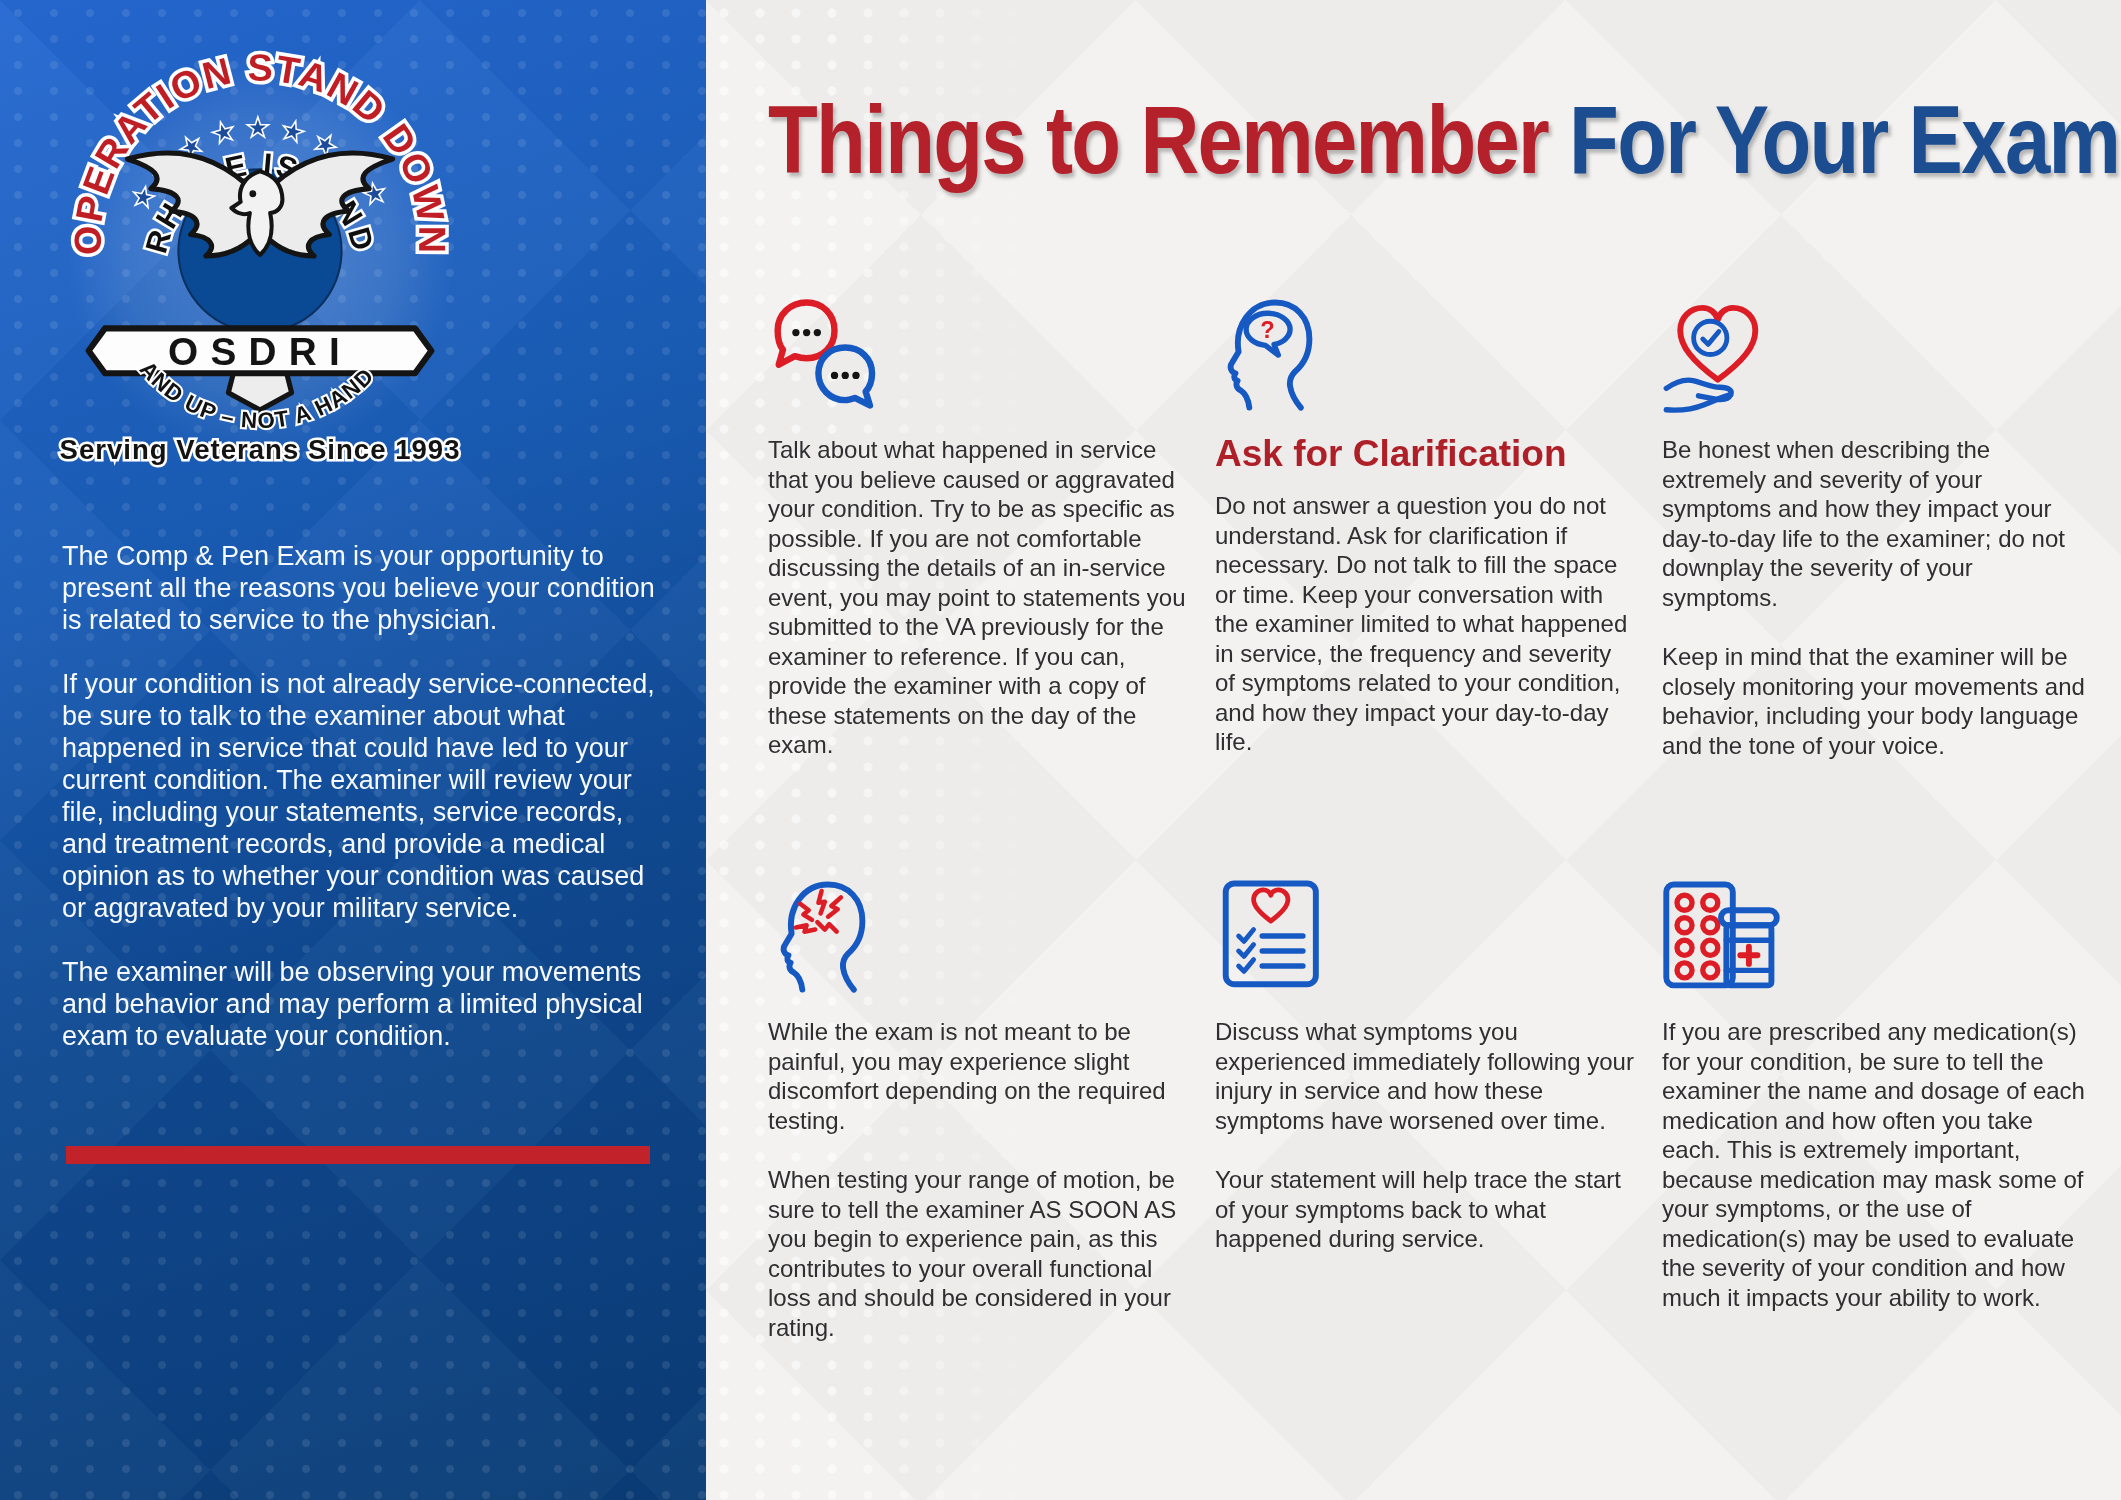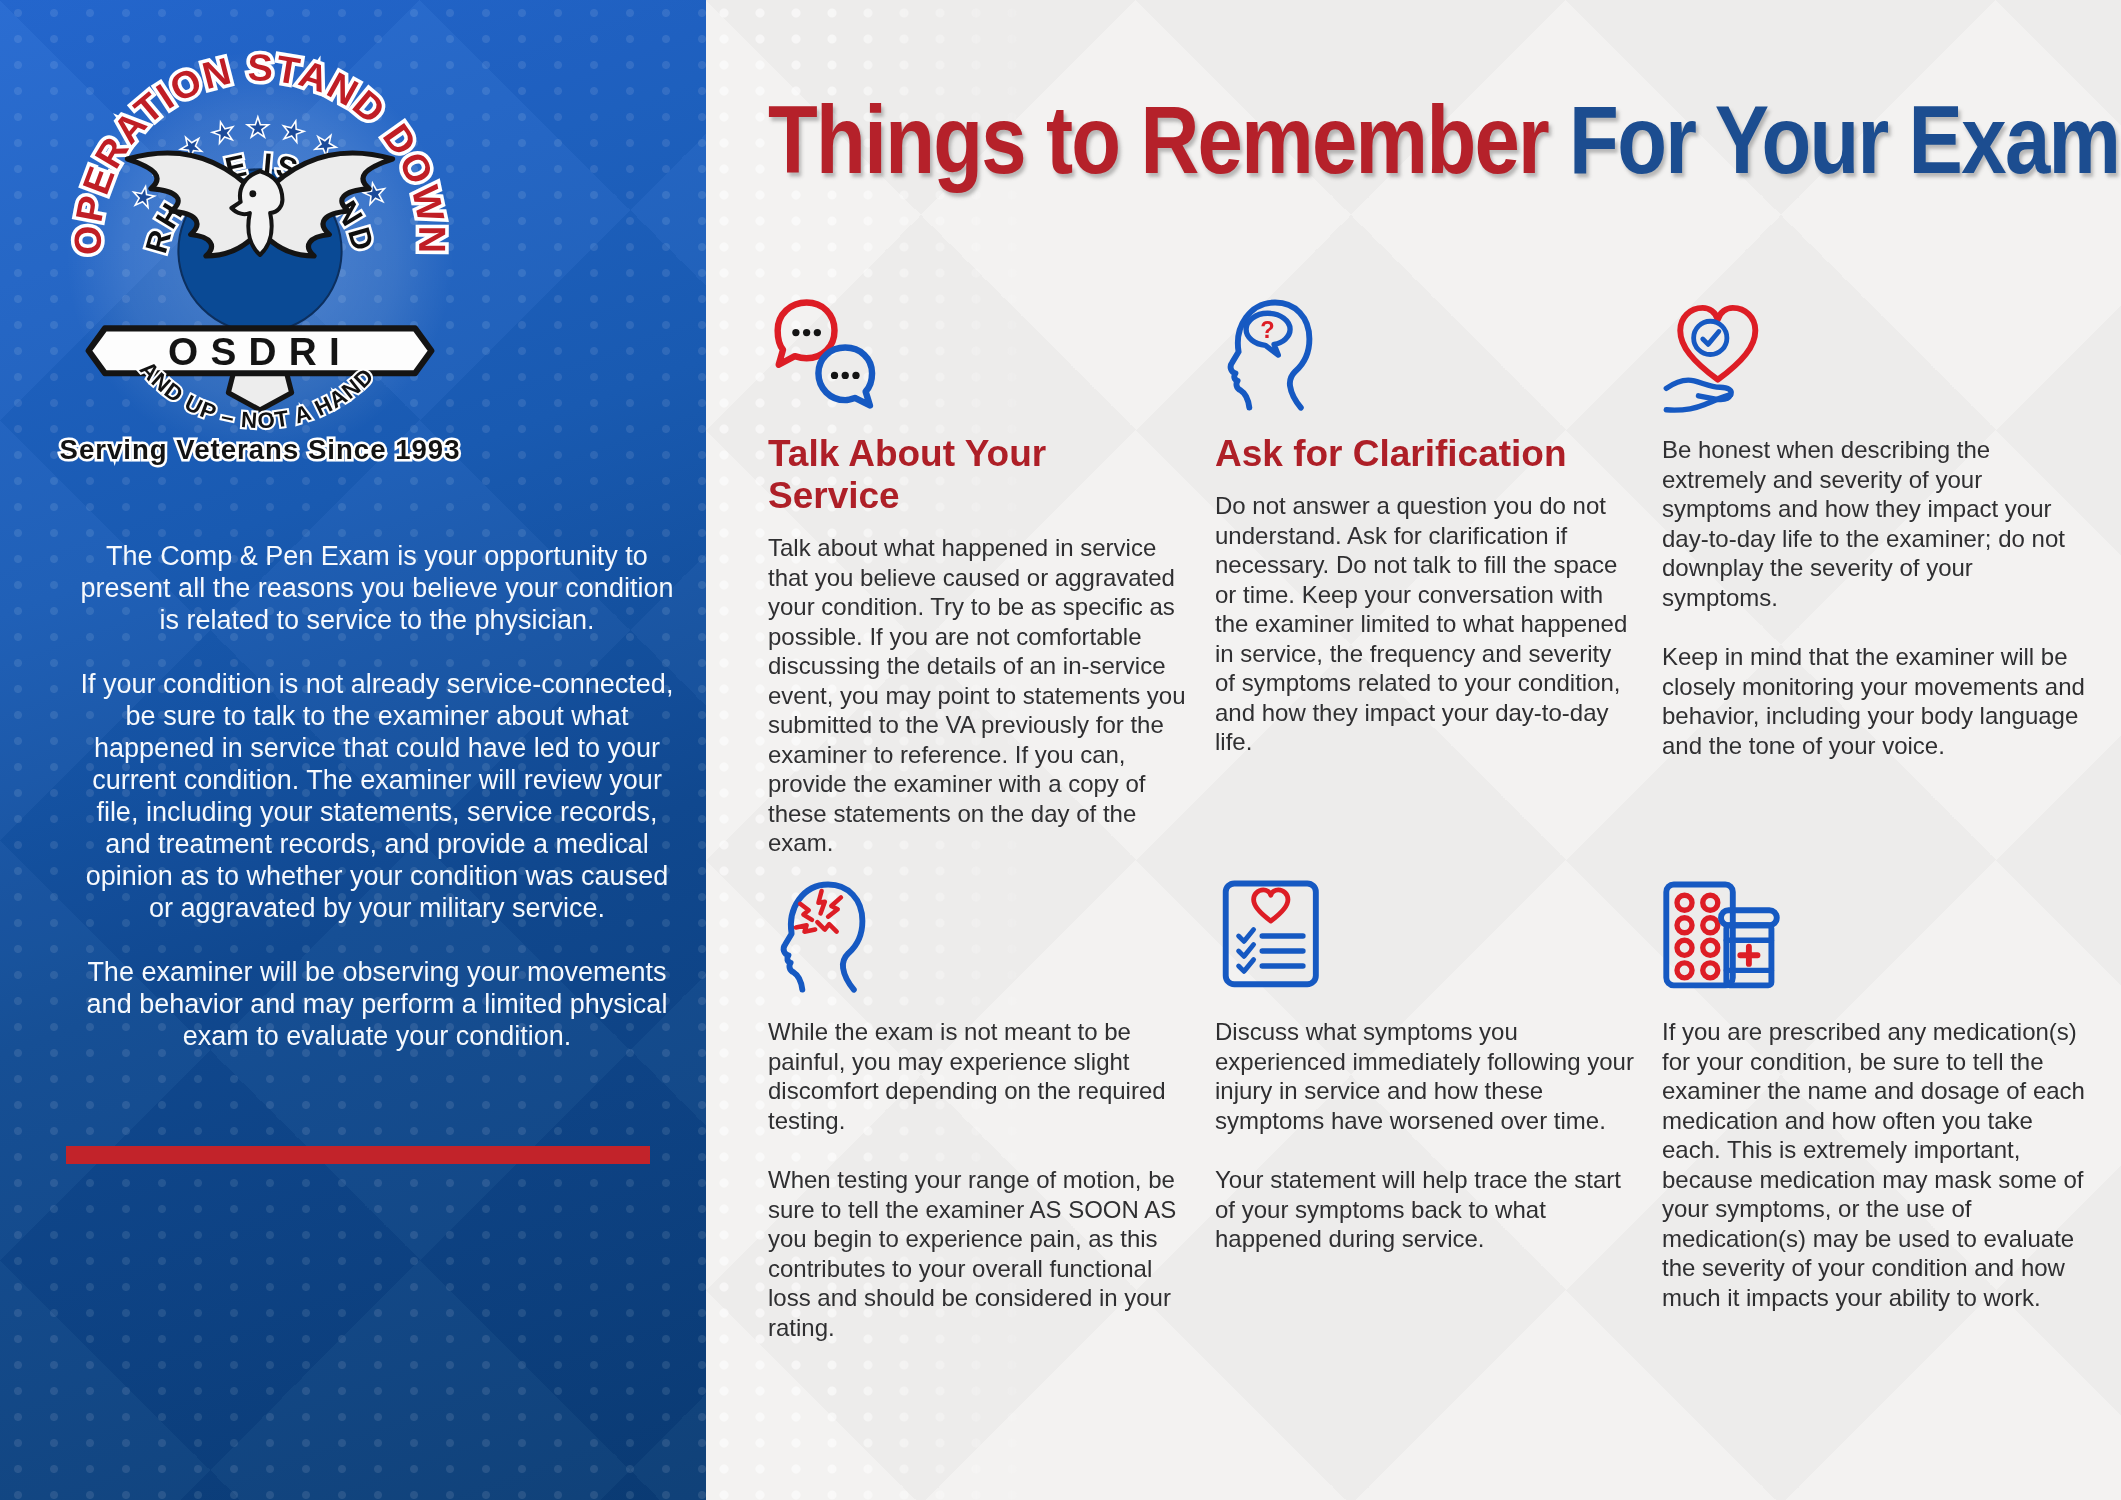--- a/index.html
+++ b/index.html
@@ -12,21 +12,21 @@
   .sidebar::before{content:'';position:absolute;inset:0;
     background-image:radial-gradient(circle,rgba(255,255,255,0.12) 0 3.5px,transparent 4.5px);
     background-size:36px 26px;opacity:.8;}
   .sidebar::after{content:'';position:absolute;inset:0;
     background:repeating-conic-gradient(from 45deg,rgba(255,255,255,0.05) 0 25%,rgba(0,0,30,0.05) 0 50%);
     background-size:420px 420px;opacity:.5;}
   .side-inner{position:relative;z-index:2;}
 
   .logo-wrap{position:absolute;left:56px;top:38px;width:408px;height:440px;}
 
-  .side-copy{position:absolute;left:75px;top:540px;width:604px;text-align:center;}
+  .side-copy{position:absolute;left:62px;top:540px;width:604px;}
   .side-copy p{margin:0 0 32px;font-size:27px;line-height:32px;color:#f6f9fd;font-weight:400;}
 
   .cta{position:absolute;left:66px;top:1146px;width:584px;}
   .cta .bar{height:9px;background:#c2232a;}
   .cta-text{margin:30px 0 28px;font-size:33px;line-height:44px;font-weight:700;
             color:#ffffff;letter-spacing:.4px;}
 
   
   .main{position:absolute;left:706px;top:0;width:1415px;height:1500px;background:#f0efee;padding-left:32px;}
   .main::before{content:'';position:absolute;inset:0;
@@ -138,21 +138,20 @@
             <path class="stroke-red" stroke-width="6" d="M36 8 C51 8 62 19 62 34 C62 49 51 60 36 60 C32 60 28 59 25 58 L10 66 L14 52 C10 47 9 41 9 34 C9 19 21 8 36 8 Z"></path>
             <circle cx="26" cy="36" r="3.4" fill="#141414"></circle>
               <circle cx="36" cy="36" r="3.4" fill="#141414"></circle>
               <circle cx="46" cy="36" r="3.4" fill="#141414"></circle>
             <path class="stroke-blue" stroke-width="6" d="M72 50 C86 50 97 60 97 74 C97 81 95 87 91 91 L95 104 L81 97 C78 98 75 99 72 99 C58 99 47 88 47 74 C47 60 58 50 72 50 Z"></path>
             <circle cx="62" cy="76" r="3.4" fill="#141414"></circle>
               <circle cx="72" cy="76" r="3.4" fill="#141414"></circle>
               <circle cx="82" cy="76" r="3.4" fill="#141414"></circle>
           </svg>
         </div>
-        <h2>Talk About Your Service</h2>
         <p>Talk about what happened in service that you believe caused or aggravated your condition. Try to be as specific as possible. If you are not comfortable discussing the details of an in-service event, you may point to statements you submitted to the VA previously for the examiner to reference. If you can, provide the examiner with a copy of these statements on the day of the exam.</p>
       </section>
 
       <section class="card">
         <div class="icon-box">
           <svg width="118" height="122" viewBox="0 0 110 112">
             <path class="stroke-blue" stroke-width="5.5" d="M32 106 C31 98 29 93 24 90 C20 88 19 84 21 81 C18 80 17 77 19 74 C15 73 13 68 16 64 L22 54 C18 30 33 8 56 8 C75 8 88 22 88 42 C88 55 83 65 75 72 C71 76 69 80 70 86 C71 93 75 100 80 106"></path>
             <path class="stroke-blue" stroke-width="5" d="M49 18 C61 18 70 25 70 33 C70 40 63 46 55 47 L59 57 L47 48 C37 47 29 41 29 33 C29 25 38 18 49 18 Z"></path>
             <text x="49" y="41" text-anchor="middle" font-size="22" font-weight="700" fill="#dd1d25">?</text>
           </svg>

